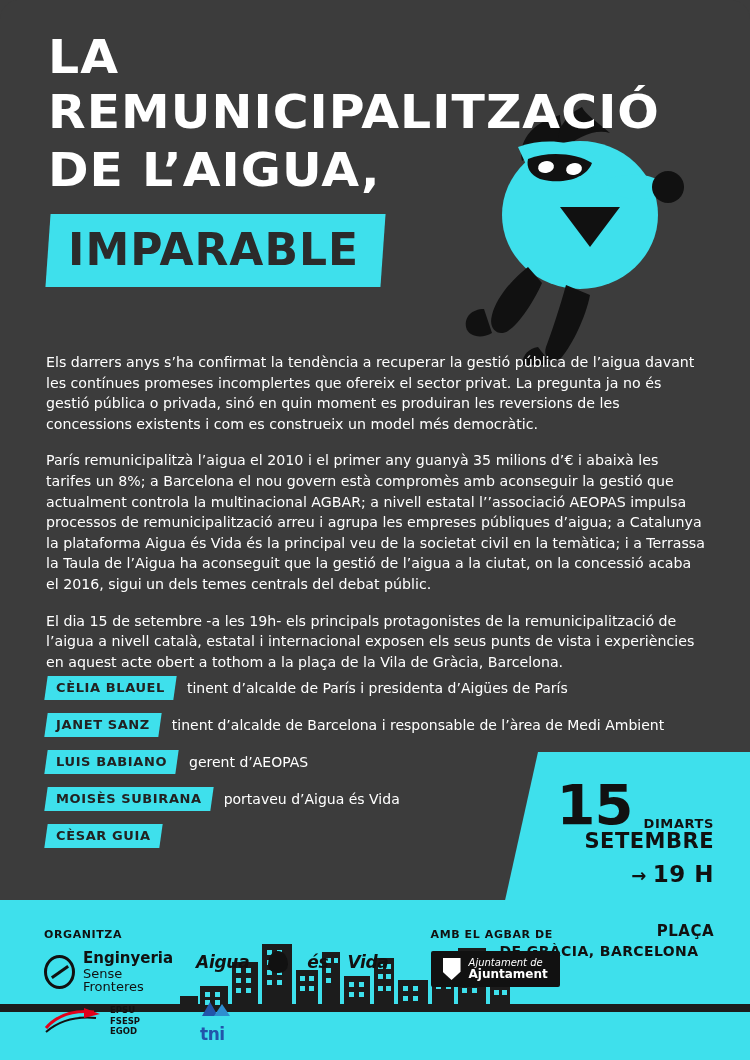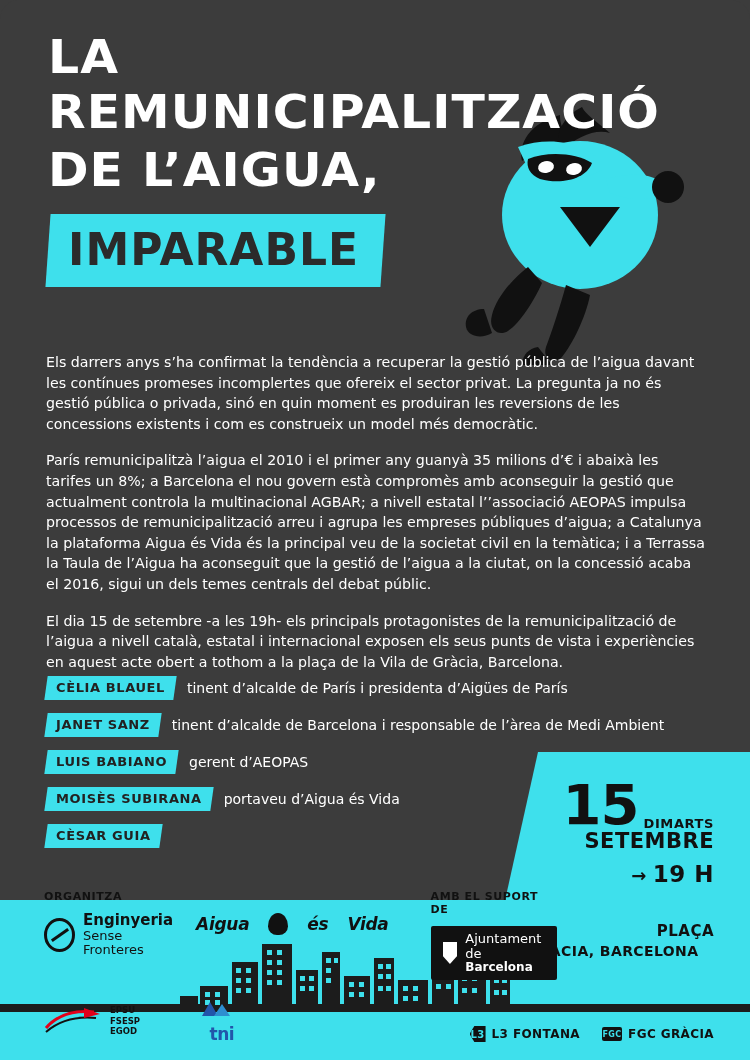--- a/index.html
+++ b/index.html
@@ -69,21 +69,21 @@
     position:absolute; left:0; top:0; width:750px; height:1060px; z-index:2;
     pointer-events:none;
   }
 
   
   .date-block { position:absolute; right:36px; top:778px; width:200px; z-index:7; text-align:right; color:#111; }
   .date-num {
     font-weight:bold; font-size:56px; line-height:0.95; letter-spacing:-1px;
     display:inline-block; color:#111;
   }
-  .date-day { font-weight:bold; font-size:13px; letter-spacing:0.6px; color:#111; display:inline-block; vertical-align:bottom;text-align:center; }
+  .date-day { font-weight:bold; font-size:13px; letter-spacing:0.6px; color:#111; display:inline-block; margin-left:6px; vertical-align:bottom;text-align:center; }
   .date-month { font-weight:bold; font-size:21px; letter-spacing:0.5px; color:#111; margin-top:-2px; }
   .date-time { font-weight:bold; font-size:23px; letter-spacing:0.5px; color:#111; margin-top:8px; }
   .arrow-ico { display:inline-block; margin-right:6px; font-size:18px; }
 
   
   .venue { position:absolute; right:36px; top:922px; width:230px; z-index:7; text-align:center; color:#111; }
   .venue-l1 { font-weight:bold; font-size:15px; letter-spacing:0.5px; }
   .venue-big { font-weight:bold; font-size:42px; letter-spacing:0px; line-height:0.95; }
   .venue-l2 { font-weight:bold; font-size:13px; letter-spacing:0.4px; }
   .venue-l3 { font-weight:bold; font-size:14px; letter-spacing:0.4px; margin-top:3px; }
@@ -94,48 +94,48 @@
   .transport-item { display:flex; align-items:center; gap:6px; font-weight:bold; font-size:12px; letter-spacing:0.4px; }
   .metro-badge { width:16px; height:16px; background:#111; color:#3ee0ec; font-size:10px; font-weight:bold;
                  display:flex; align-items:center; justify-content:center; clip-path:polygon(0 50%,30% 0,100% 0,100% 100%,30% 100%); }
   .fgc-badge { width:20px; height:14px; background:#111; color:#3ee0ec; font-size:8px; font-weight:bold;
                display:flex; align-items:center; justify-content:center; border-radius:2px;}
 
   
   .sponsors { position:absolute; left:44px; bottom:16px; width:460px; z-index:8; color:#111; }
   .spon-label { font-weight:bold; font-size:11px; letter-spacing:0.6px; color:#111; }
   .spon-row1 { display:flex; align-items:flex-start; gap:30px; margin-top:8px; }
-  .spon-row2 { display:flex; align-items:center; gap:60px; margin-top:18px; }
+  .spon-row2 { display:flex; align-items:center; gap:60px; margin-top:4px; }
 
   .logo-esf { display:flex; align-items:center; gap:8px; }
   .esf-mark { width:34px; height:34px; border:3px solid #111; border-radius:50%; position:relative; }
   .esf-mark:after { content:""; position:absolute; left:50%; top:50%; width:20px; height:3px; background:#111;
                     transform:translate(-50%,-50%) rotate(-35deg); }
   .esf-text { line-height:1.05; }
   .esf-t1 { font-size:15px; font-weight:bold; color:#111; }
   .esf-t2 { font-size:13px; color:#111; }
 
   .logo-aev { display:flex; align-items:center; gap:19px; }
   .aev-word { font-weight:bold; font-style:italic; font-size:17px; color:#111; letter-spacing:-0.3px; }
   .aev-flame { width:20px; height:22px; background:#111; border-radius:50% 50% 45% 45%/60% 60% 40% 40%; position:relative; }
 
   .ajb {
     background:#111; color:#fff; display:flex; align-items:center; gap:8px;
     padding:6px 12px; border-radius:2px;
   }
   .ajb-shield { width:18px; height:22px; background:#fff; clip-path:polygon(0 0,100% 0,100% 62%,50% 100%,0 62%); }
   .ajb-txt { line-height:1.1; }
-  .ajb-t1 { font-size:13px; }
+  .ajb-t1 { font-size:10px;font-style:italic; }
   .ajb-t2 { font-size:12px; font-weight:bold; }
 
   .epsu { display:flex; align-items:center; gap:8px; }
   .epsu-mark { width:58px; height:30px; position:relative; }
   .epsu-txt { font-size:8.5px; font-weight:bold; color:#111; line-height:1.25; }
 
-  .tni { text-align:right; color:#111; }
+  .tni { text-align:left; color:#111; }
   .tni-mark { width:34px; height:22px; margin:0 auto; position:relative; }
   .tni-word { font-size:17px; font-weight:bold; letter-spacing:-0.5px; color:#2255aa; }
 
   .skyline { position:absolute; left:0; bottom:0; width:750px; height:160px; z-index:4; pointer-events:none; }
 </style>
 </head>
 <body>
 
 <div class="poster">
 
@@ -293,30 +293,20 @@
     </div>
   </div>
 
   <div class="venue">
     <div class="venue-row">
       <span class="venue-l1">PLAÇA</span>
     </div>
     <div class="venue-l3">DE GRÀCIA, BARCELONA</div>
   </div>
 
-  <div class="transport">
-    <div class="transport-item">
-      <span class="metro-badge">L3</span>
-      <span>L3 FONTANA</span>
-    </div>
-    <div class="transport-item">
-      <span class="fgc-badge">FGC</span>
-      <span>FGC GRÀCIA</span>
-    </div>
-  </div>
 
   <div class="sponsors">
     <div class="spon-row1">
       <div>
         <div class="spon-label">ORGANITZA</div>
         <div class="spon-row1" style="margin-top:10px; gap:20px;">
           <div class="logo-esf">
             <div class="esf-mark"></div>
             <div class="esf-text">
               <div class="esf-t1">Enginyeria</div>
@@ -325,26 +315,26 @@
           </div>
           <div class="logo-aev">
             <span class="aev-word">Aigua</span>
             <span class="aev-flame"></span>
             <span class="aev-word">és</span>
             <span class="aev-word">Vida</span>
           </div>
         </div>
       </div>
       <div style="margin-left:12px;">
-        <div class="spon-label">AMB EL SUPORT DE</div>
+        <div class="spon-label">AMB EL AGBAR DE</div>
         <div class="ajb" style="margin-top:10px;">
           <div class="ajb-shield"></div>
           <div class="ajb-txt">
             <div class="ajb-t1">Ajuntament de</div>
-            <div class="ajb-t2">Barcelona</div>
+            <div class="ajb-t2">Ajuntament</div>
           </div>
         </div>
       </div>
     </div>
 
     <div class="spon-row2">
       <div class="epsu">
         <svg class="epsu-mark" viewBox="0 0 58 30">
           <path d="M2 22 C14 8 30 4 50 6" stroke="#e2001a" stroke-width="3" fill="none"></path>
           <path d="M2 26 C16 14 32 10 52 12" stroke="#111" stroke-width="2" fill="none"></path>

